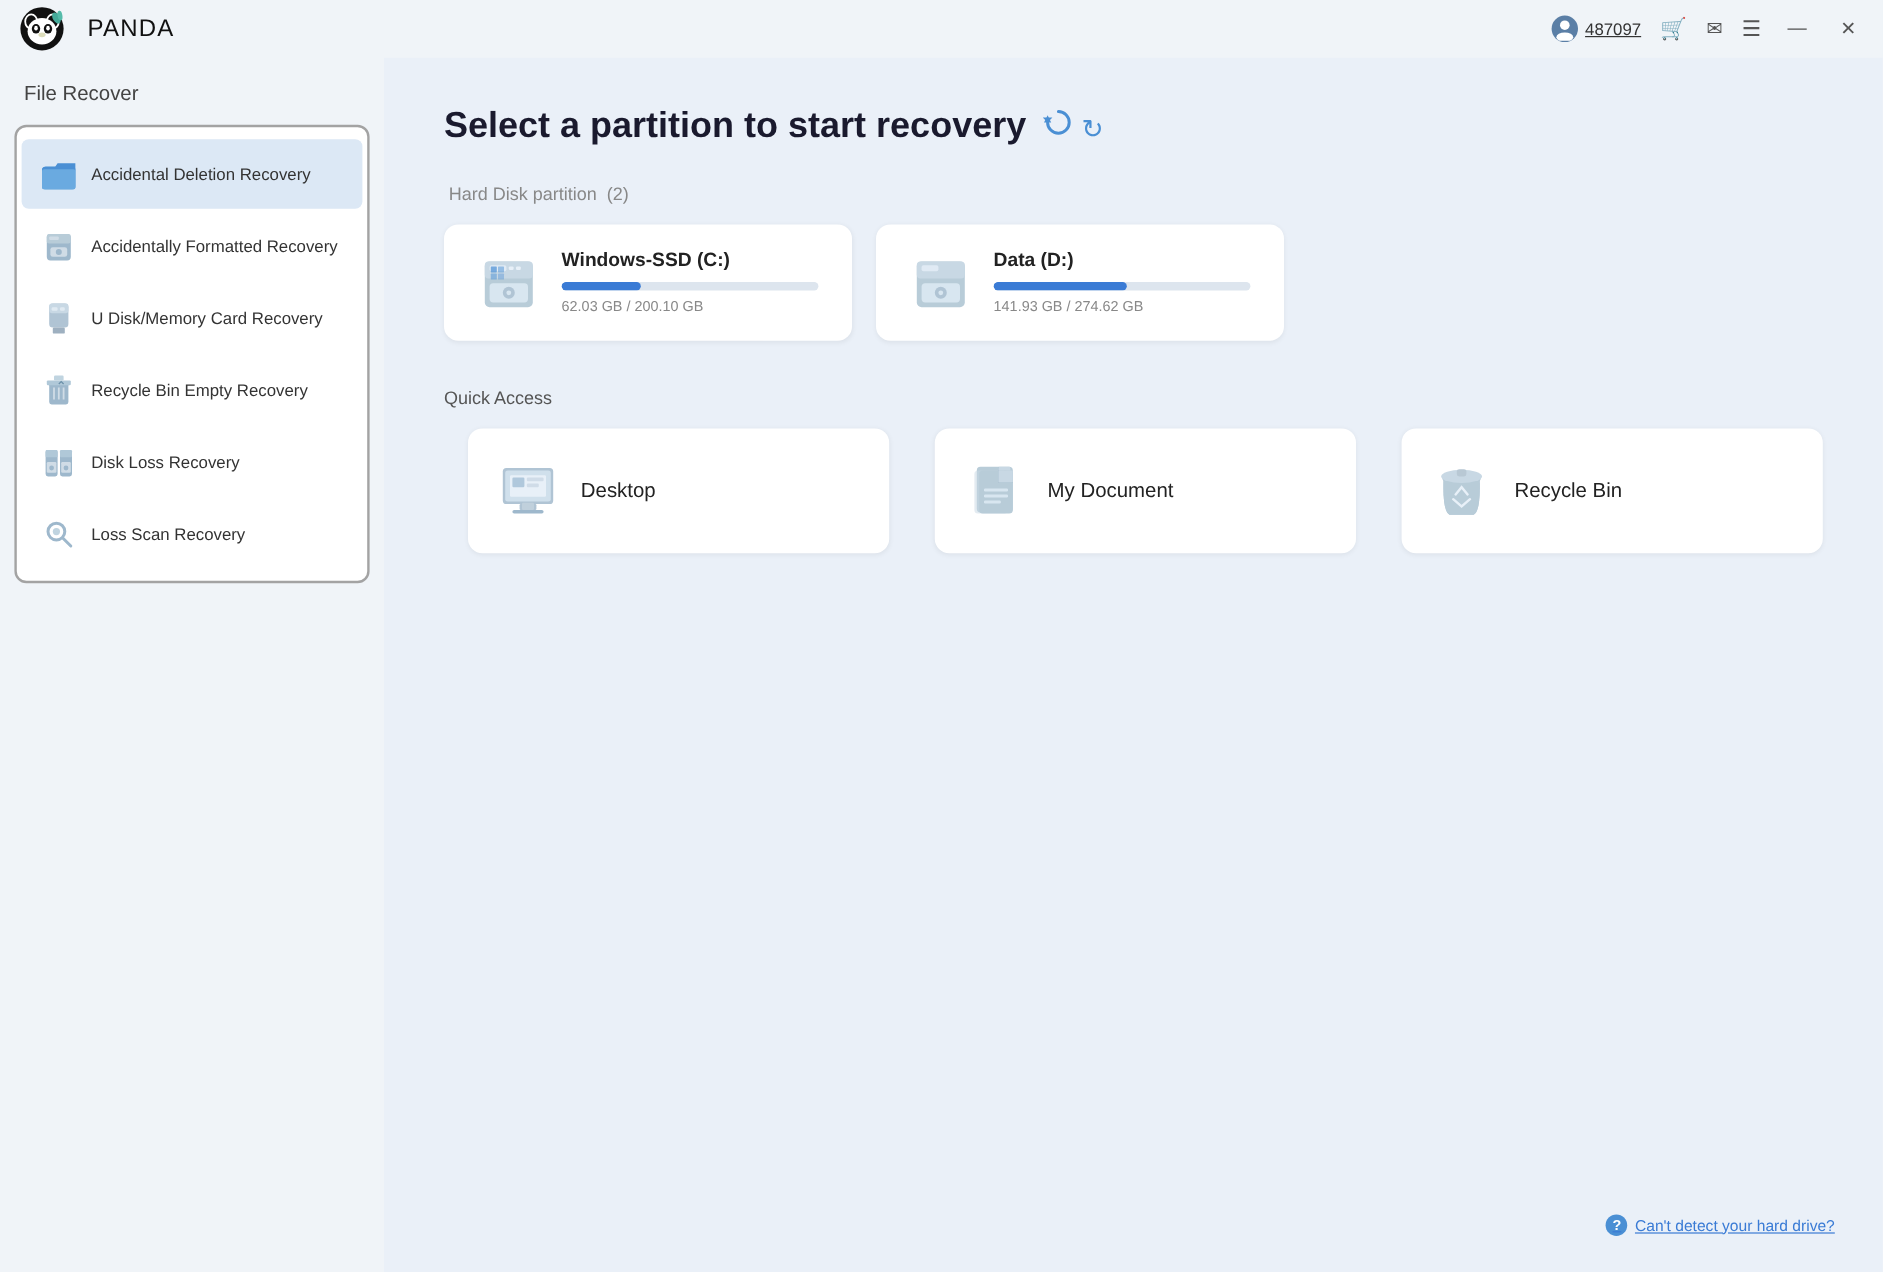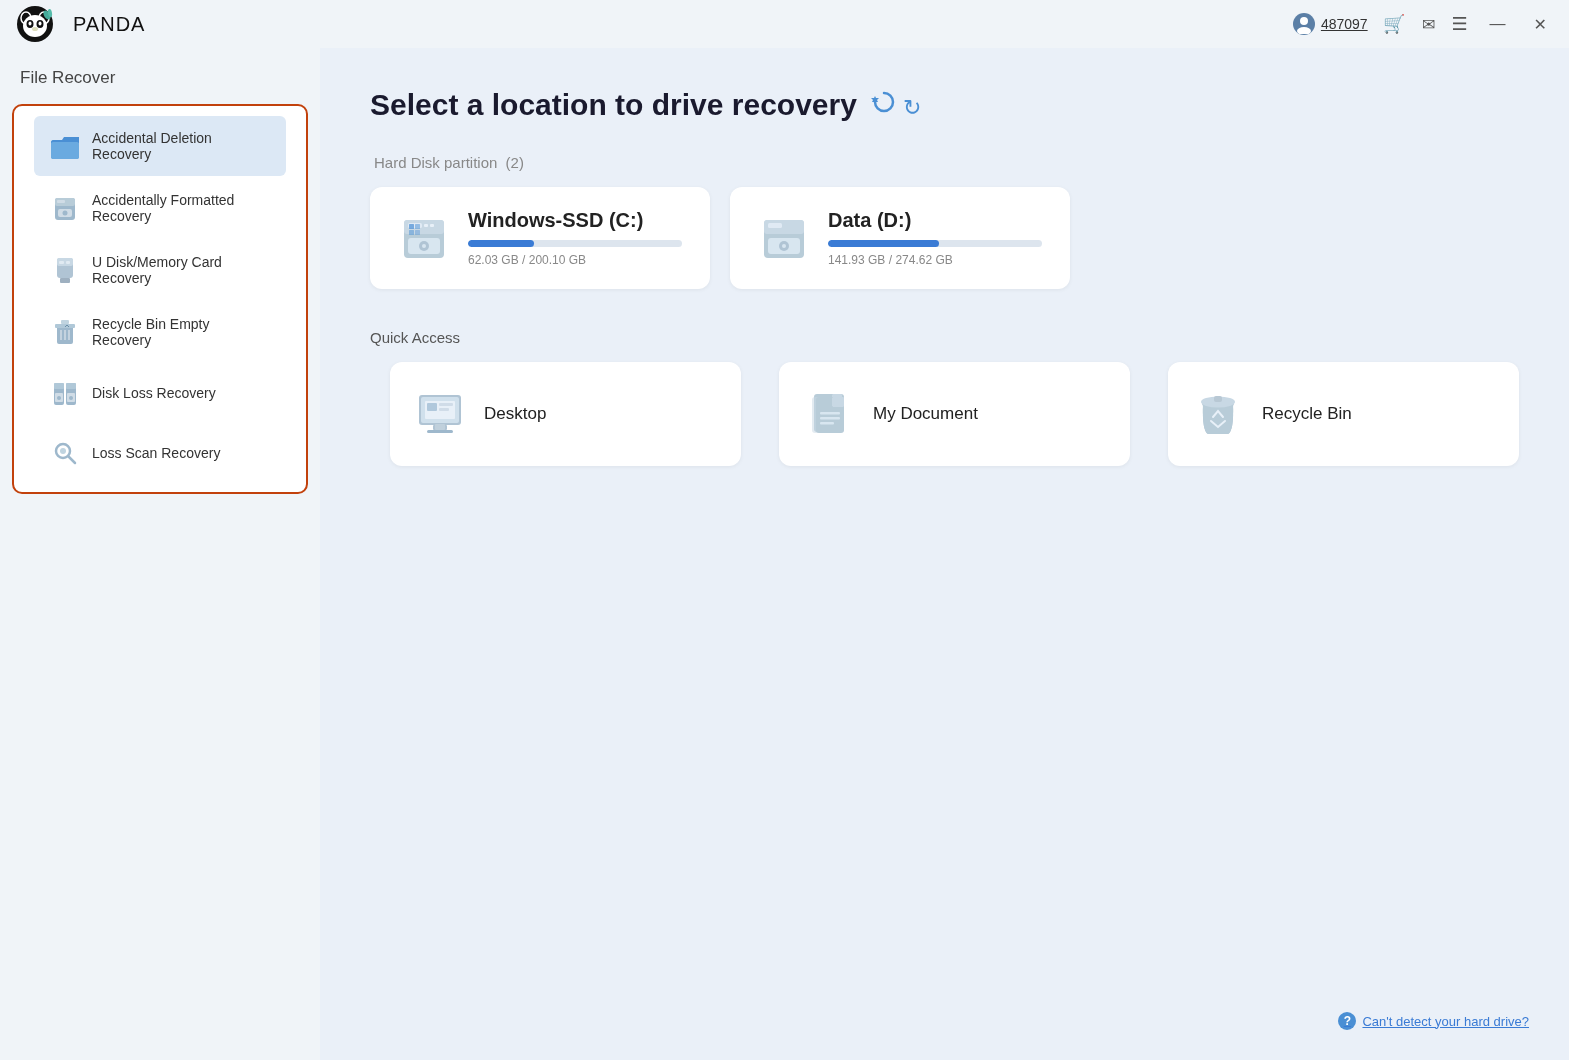--- a/index.html
+++ b/index.html
@@ -77,24 +77,24 @@
       display: flex;
       flex-direction: column;
     }
     .sidebar-title {
       font-size: 17px;
       color: #444;
       padding: 0 20px 16px 20px;
       font-weight: 500;
     }
     .sidebar-menu {
-      border: 2px solid #c2410c;
+      border: 2px solid #a3a3a3;
       border-radius: 10px;
       margin: 0 12px;
-      padding: 8px 16px;
+      padding: 8px 0;
       background: white;
     }
     .sidebar-item {
       display: flex;
       align-items: center;
       gap: 12px;
       padding: 14px 16px;
       cursor: pointer;
       border-radius: 6px;
       margin: 2px 4px;
@@ -177,21 +177,21 @@
 
     .disk-card-icon {
       width: 52px;
       height: 52px;
       flex-shrink: 0;
       display: flex; align-items: center; justify-content: center;
     }
 
     .disk-info { flex: 1; }
     .disk-name {
-      font-size: 20px;
+      font-size: 16px;
       font-weight: 600;
       color: #222;
       margin-bottom: 8px;
     }
     .disk-bar-bg {
       height: 7px;
       background: #dde5ee;
       border-radius: 4px;
       margin-bottom: 6px;
       overflow: hidden;
@@ -399,21 +399,21 @@
         </div>
         <span>Loss Scan Recovery</span>
       </div>
 
     </div>
   </div>
 
   <div class="main-content">
 
     <div class="page-header">
-      <h1 class="page-title">Select a location to drive recovery</h1>
+      <h1 class="page-title">Select a partition to start recovery</h1>
       <span class="refresh-icon" title="Refresh">
         <svg width="26" height="26" viewBox="0 0 26 26">
           <path d="M13 4 A9 9 0 1 1 4 13" fill="none" stroke="#4a8fd4" stroke-width="2.5" stroke-linecap="round"></path>
           <polygon points="4,13 0,9 8,9" fill="#4a8fd4"></polygon>
           <polygon points="4,7 7,13 1,13" fill="#4a8fd4"></polygon>
 
         </svg>
         ↻
       </span>
     </div>

